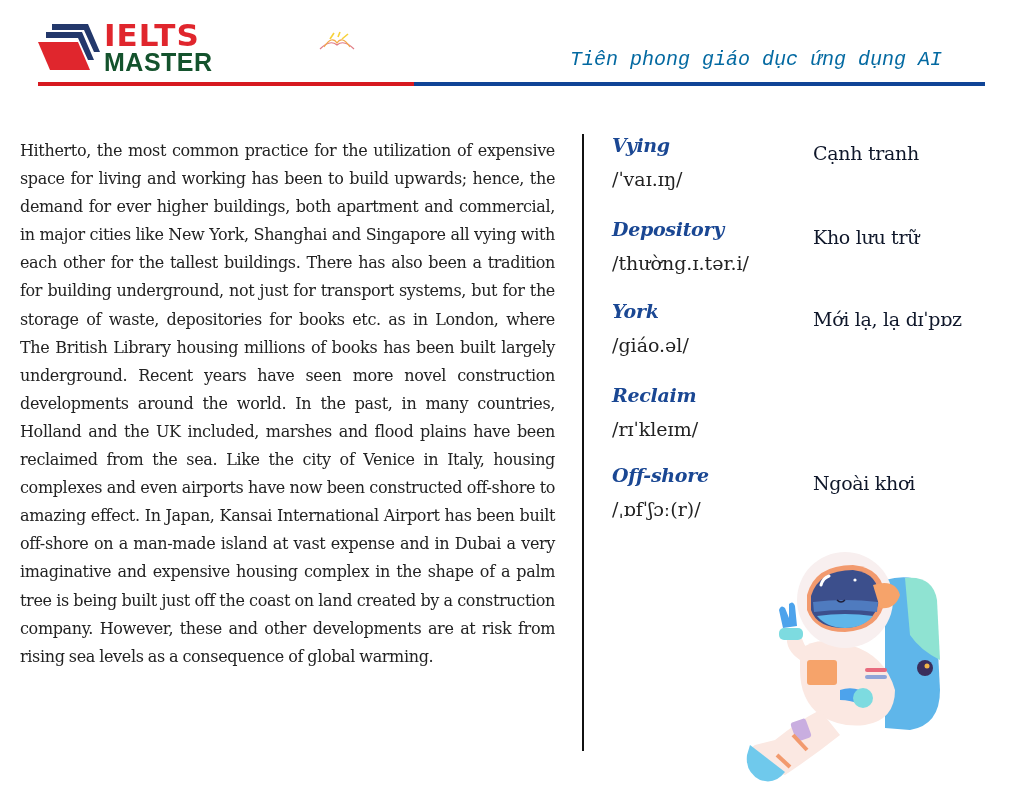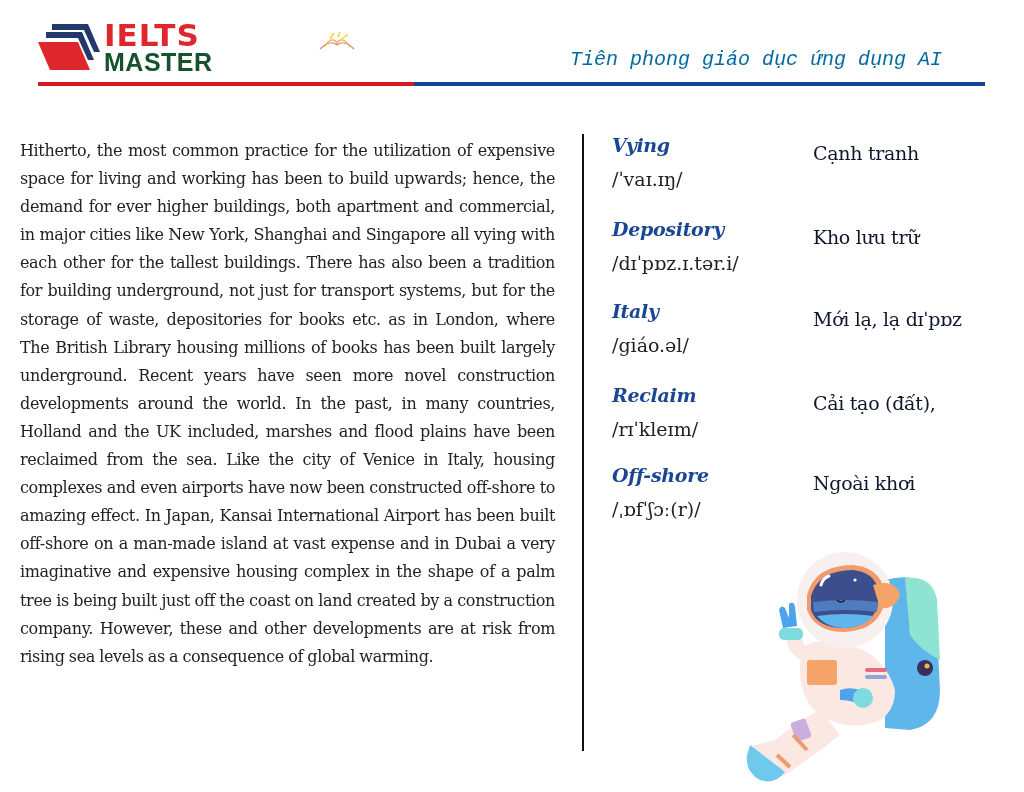--- a/index.html
+++ b/index.html
@@ -54,33 +54,32 @@
 <div class="divider"></div>
 
 <div class="vocab">
   <div class="vocab-item" style="top:0px;">
     <div class="vocab-word">Vying</div>
     <div class="vocab-ipa">/ˈvaɪ.ɪŋ/</div>
     <div class="vocab-meaning">Cạnh tranh</div>
   </div>
   <div class="vocab-item" style="top:84px;">
     <div class="vocab-word">Depository</div>
-    <div class="vocab-ipa">/dɪˈpɒz.ɪ.tər.i/</div>
+    <div class="vocab-ipa">/thường.ɪ.tər.i/</div>
     <div class="vocab-meaning">Kho lưu trữ</div>
   </div>
   <div class="vocab-item" style="top:166px;">
-    <div class="vocab-word">Italy</div>
+    <div class="vocab-word">York</div>
     <div class="vocab-ipa">/giáo.əl/</div>
     <div class="vocab-meaning">Mới lạ, lạ dɪˈpɒz</div>
   </div>
   <div class="vocab-item" style="top:250px;">
     <div class="vocab-word">Reclaim</div>
     <div class="vocab-ipa">/rɪˈkleɪm/</div>
     <div class="vocab-meaning">
-      <div>Cải tạo (đất),</div>
     </div>
   </div>
   <div class="vocab-item" style="top:330px;">
     <div class="vocab-word">Off-shore</div>
     <div class="vocab-ipa">/ˌɒfˈʃɔː(r)/</div>
     <div class="vocab-meaning">Ngoài khơi</div>
   </div>
 </div>
 
 <svg class="astronaut" viewBox="0 0 210 245">

